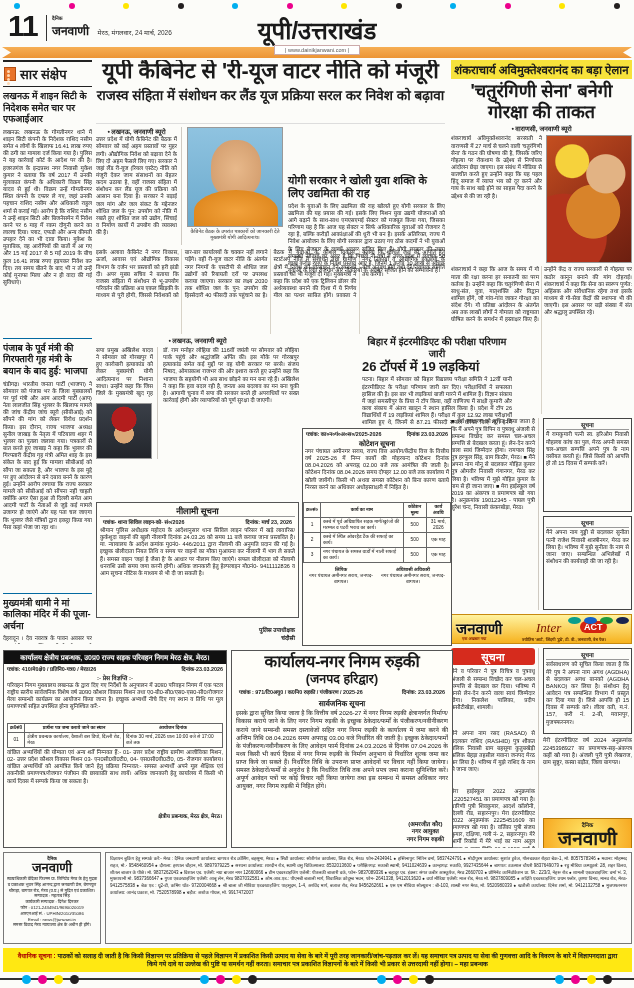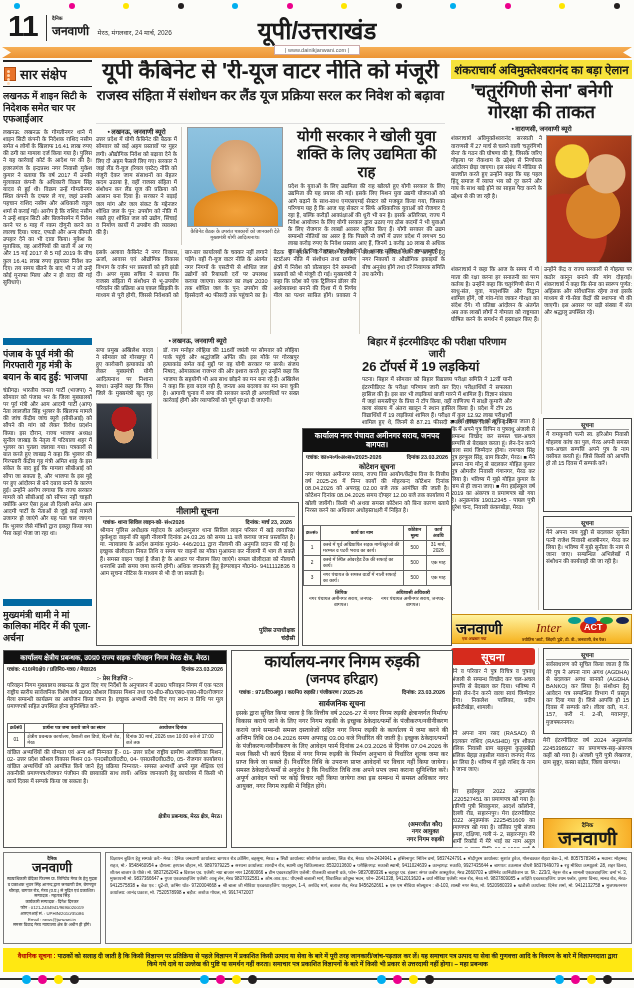--- a/index.html
+++ b/index.html
@@ -37,36 +37,36 @@
   .byline::before { content:"● "; font-size:4.5px; vertical-align:1px; }
   .box { border:1px solid #555; background:#fffef9; }
   .refrow { display:flex; justify-content:space-between; font-size:5.4px; font-weight:700; padding:1px 3px; }
 
   
   #sidebar { position:absolute; left:3px; top:60px; width:89px; height:584px; overflow:hidden; }
   #sidebar-head { display:flex; align-items:center; gap:4px; border-top:2px solid #222; border-bottom:1.5px solid #222; padding:3px 1px; }
   #sidebar-head .chip { width:12px; height:14px; background:#e8732a; border:1px solid #b34e12; display:flex; flex-wrap:wrap; gap:1px; padding:2px; }
   #sidebar-head .chip i { width:3px; height:3px; background:#ffd9b3; border-radius:50%; }
   #sidebar-head .t { font-size:13px; font-weight:900; }
-  .side-item { border-bottom:7px solid #0369a1; padding:4px 0; }
+  .side-item { border-bottom:1px solid #0369a1; padding:4px 0; }
   .side-item h3 { font-size:9.3px; line-height:1.25; font-weight:900; margin-bottom:3px; }
 
   
   #lead { position:absolute; left:96px; top:60px; width:349px; height:274px; overflow:hidden; }
   #lead h1 { font-size:21.5px; font-weight:900; text-align:center; line-height:1.08; }
   #lead h2 { font-size:13.5px; font-weight:700; text-align:center; margin-top:3px; border-bottom:1px solid #ddd; padding-bottom:19px; }
   #lead-top { display:flex; gap:5px; margin-top:3px; height:118px; }
   #lead-c1 { width:86px; }
   #lead-photo-wrap { width:96px; }
   #cm-photo { width:96px; height:100px; background:linear-gradient(#8fc3e0,#6aa9cc); position:relative; overflow:hidden; border:1px solid #999; }
   #cm-photo .face { position:absolute; left:23px; top:12px; width:50px; height:58px; background:radial-gradient(#e8b98b,#cf9868); border-radius:45% 45% 42% 42%; }
   #cm-photo .robe { position:absolute; left:6px; bottom:-6px; width:84px; height:42px; background:radial-gradient(#f2a23c,#d97f14); border-radius:50% 50% 0 0; }
   #cm-caption { font-size:5px; color:#333; line-height:1.2; margin-top:1px; text-align:center; }
   #lead-c3 { flex:1; }
-  #lead-c3 .subhead { font-size:15px; font-weight:900; text-align:center; line-height:1.2; margin-bottom:2px; }
+  #lead-c3 .subhead { font-size:11px; font-weight:900; text-align:left; line-height:1.2; margin-bottom:2px;margin-top:47px; }
   #lead-cont { margin-top:4px; height:104px; columns:4; column-gap:6px; column-rule:1px solid #d8d3c8; }
 
   
   #rightcol { position:absolute; left:451px; top:60px; width:181px; height:788px; overflow:hidden; }
   #sh-kicker { background:#f7e23b; font-size:11.5px; font-weight:900; text-align:center; padding:2px 0; }
   #sh-head { font-size:18px; font-weight:900; text-align:center; line-height:1.15; padding:2px 0; }
   #sh-row { display:flex; gap:4px; margin-top:2px; }
   #sh-row .txt { flex:1; }
   #sadhu-photo { width:86px; height:128px; border:1px solid #999; background:
       radial-gradient(circle at 30% 20%, #f6d23c 0 14%, transparent 15%),
@@ -111,21 +111,21 @@
   
   #amin { position:absolute; left:302px; top:428px; width:150px; height:218px; }
   #amin .banner { background:#111; color:#fff; font-size:7.6px; font-weight:900; text-align:center; padding:2px 1px; line-height:1.25; }
   #amin .nh { font-size:7px; font-weight:900; text-align:center; }
   table.tb { width:100%; border-collapse:collapse; margin-top:2px; }
   table.tb th, table.tb td { border:1px solid #666; font-size:4.8px; padding:1px 2px; line-height:1.25; text-align:center; vertical-align:middle; }
   table.tb td.l { text-align:left; }
   #amin .signs { display:flex; justify-content:space-between; font-size:4.8px; font-weight:700; text-align:center; margin-top:3px; padding:0 2px; }
 
   
-  #nilami { position:absolute; left:96px; top:502px; width:203px; height:144px; padding:2px 3px; }
+  #nilami { position:absolute; left:96px; top:502px; width:203px; height:116px; padding:2px 3px; }
   #nilami .t { font-size:8.5px; font-weight:900; text-align:center; border-bottom:1px solid #999; }
   #nilami .sign { font-size:5.8px; font-weight:700; text-align:right; margin-top:2px; line-height:1.3; }
 
   
   #roadways { position:absolute; left:3px; top:650px; width:224px; height:198px; padding:0; }
   #roadways .banner { background:#111; color:#fff; font-size:7px; font-weight:900; text-align:center; padding:2px 1px; }
   #roadways .press { font-size:6px; font-weight:900; text-align:center; }
   #roadways .sign { font-size:5.6px; font-weight:700; text-align:right; padding:1px 4px; }
 
   #roorkee { position:absolute; left:231px; top:650px; width:222px; height:198px; padding:2px 4px; }
@@ -294,21 +294,20 @@
     </div>
   </div>
 
   <div id="bihar">
     <div class="h1">बिहार में इंटरमीडिएट की परीक्षा परिणाम जारी</div>
     <div class="h2">26 टॉपर्स में 19 लड़कियां</div>
     <div class="dense" style="height:56px">पटना। बिहार में सोमवार को बिहार विद्यालय परीक्षा समिति ने 12वीं यानी इंटरमीडिएट के परीक्षा परिणाम जारी कर दिए। परीक्षार्थियों ने सफलता हासिल की है। इस बार भी लड़कियां बाजी मारने में शामिल हैं। विज्ञान संकाय में जहां समस्तीपुर के प्रिया ने टॉप किया, वहीं वाणिज्य में साक्षी कुमारी और कला संकाय में अंतरा खातून ने स्थान हासिल किया है। प्रदेश में टॉप 26 विद्यार्थियों में 19 लड़कियां शामिल हैं। परीक्षा में कुल 12.92 लाख परीक्षार्थी शामिल हुए थे, जिनमें से 87.21 फीसदी सफल घोषित किए गए। इनमें साइंस के 476 और कला के 471 परीक्षार्थियों ने प्रथम श्रेणी पाई। मुख्यमंत्री ने सभी सफल विद्यार्थियों को बधाई दी है।</div>
   </div>
 
   <div id="amin" class="box">
-    <div class="banner">कार्यालय नगर पंचायत अमीनगर सराय, जनपद बागपत।</div>
     <div class="refrow">
       <span>पत्रांक: का०न०पं०अ०स०/2025-2026</span>
       <span>दिनांक 23.03.2026</span>
     </div>
     <div class="nh">कोटेशन सूचना</div>
     <div class="dense" style="height:52px; padding:0 2px">नगर पंचायत अमीनगर सराय, राज्य वित्त आयोग/केंद्रीय वित्त के वित्तीय वर्ष 2025-26 में निम्न कार्यों की मोहरबन्द कोटेशन दिनांक 08.04.2026 को अपराह्न 02.00 बजे तक आमंत्रित की जाती है। कोटेशन दिनांक 08.04.2026 समय दोपहर 12.00 बजे तक कार्यालय में खोली जायेंगी। किसी भी अथवा समस्त कोटेशन को बिना कारण बताये निरस्त करने का अधिकार अधोहस्ताक्षरी में निहित है।</div>
     <table class="tb">
       <tbody>
           <tr>
         <th>क्र०सं०</th>

